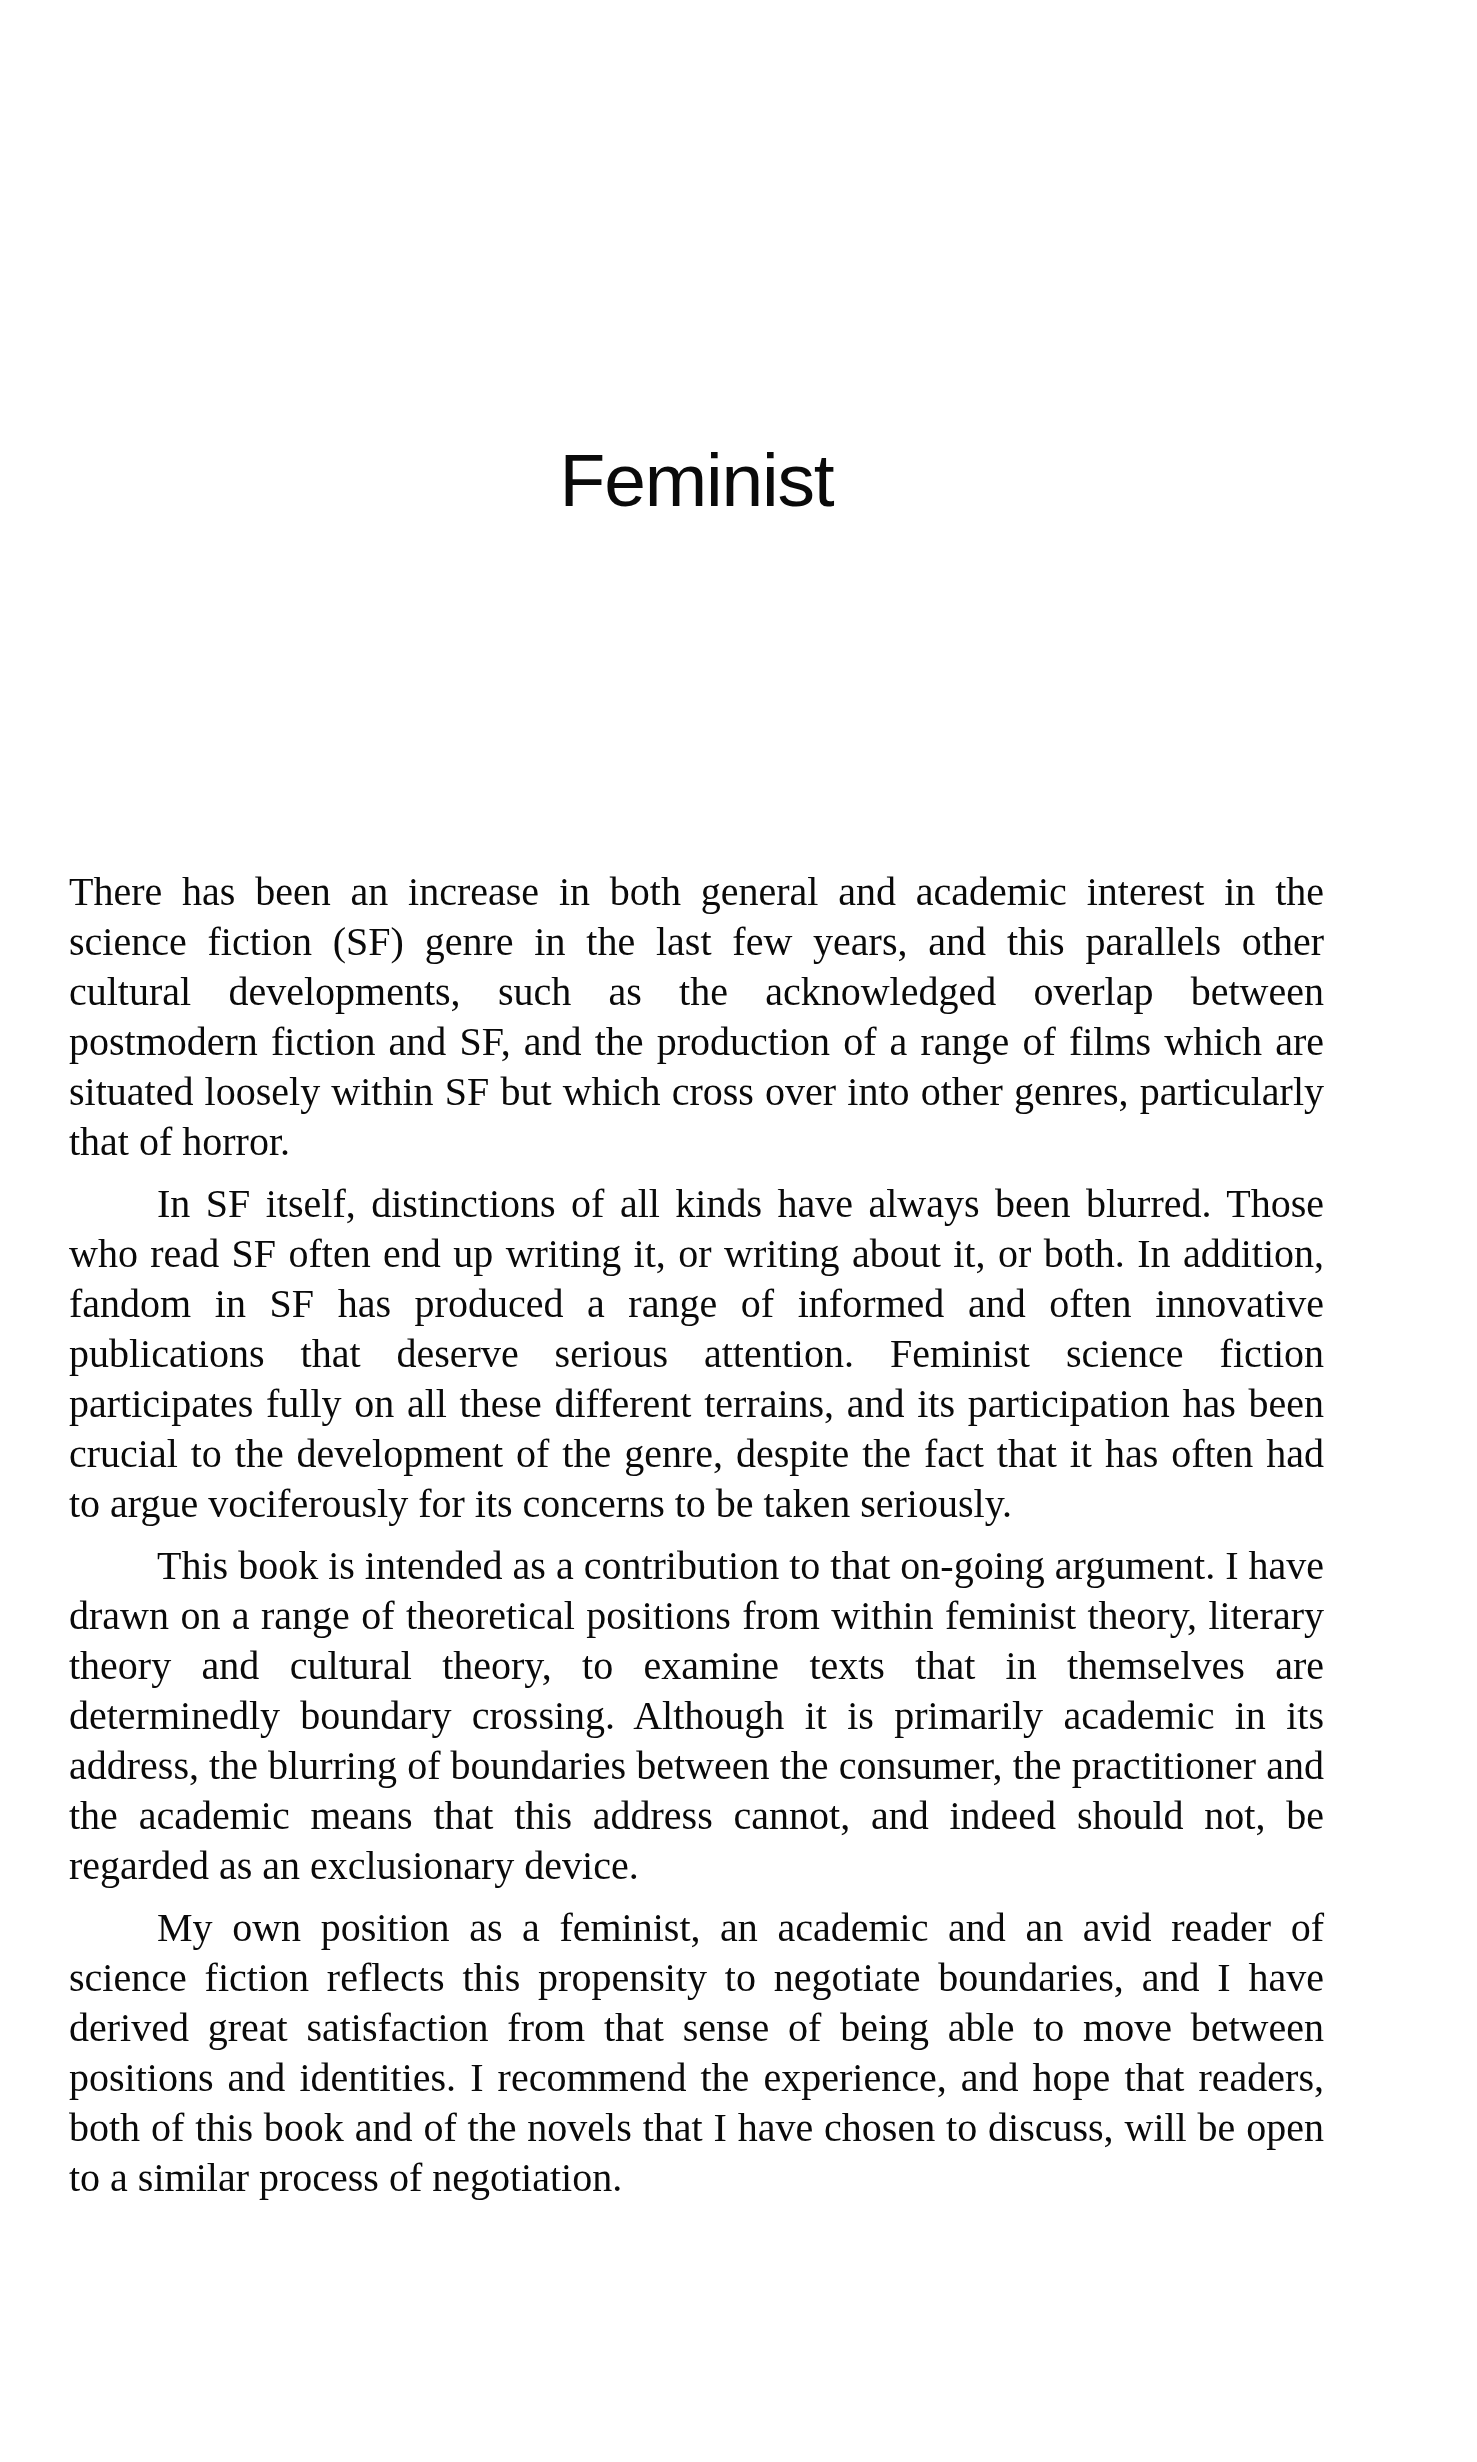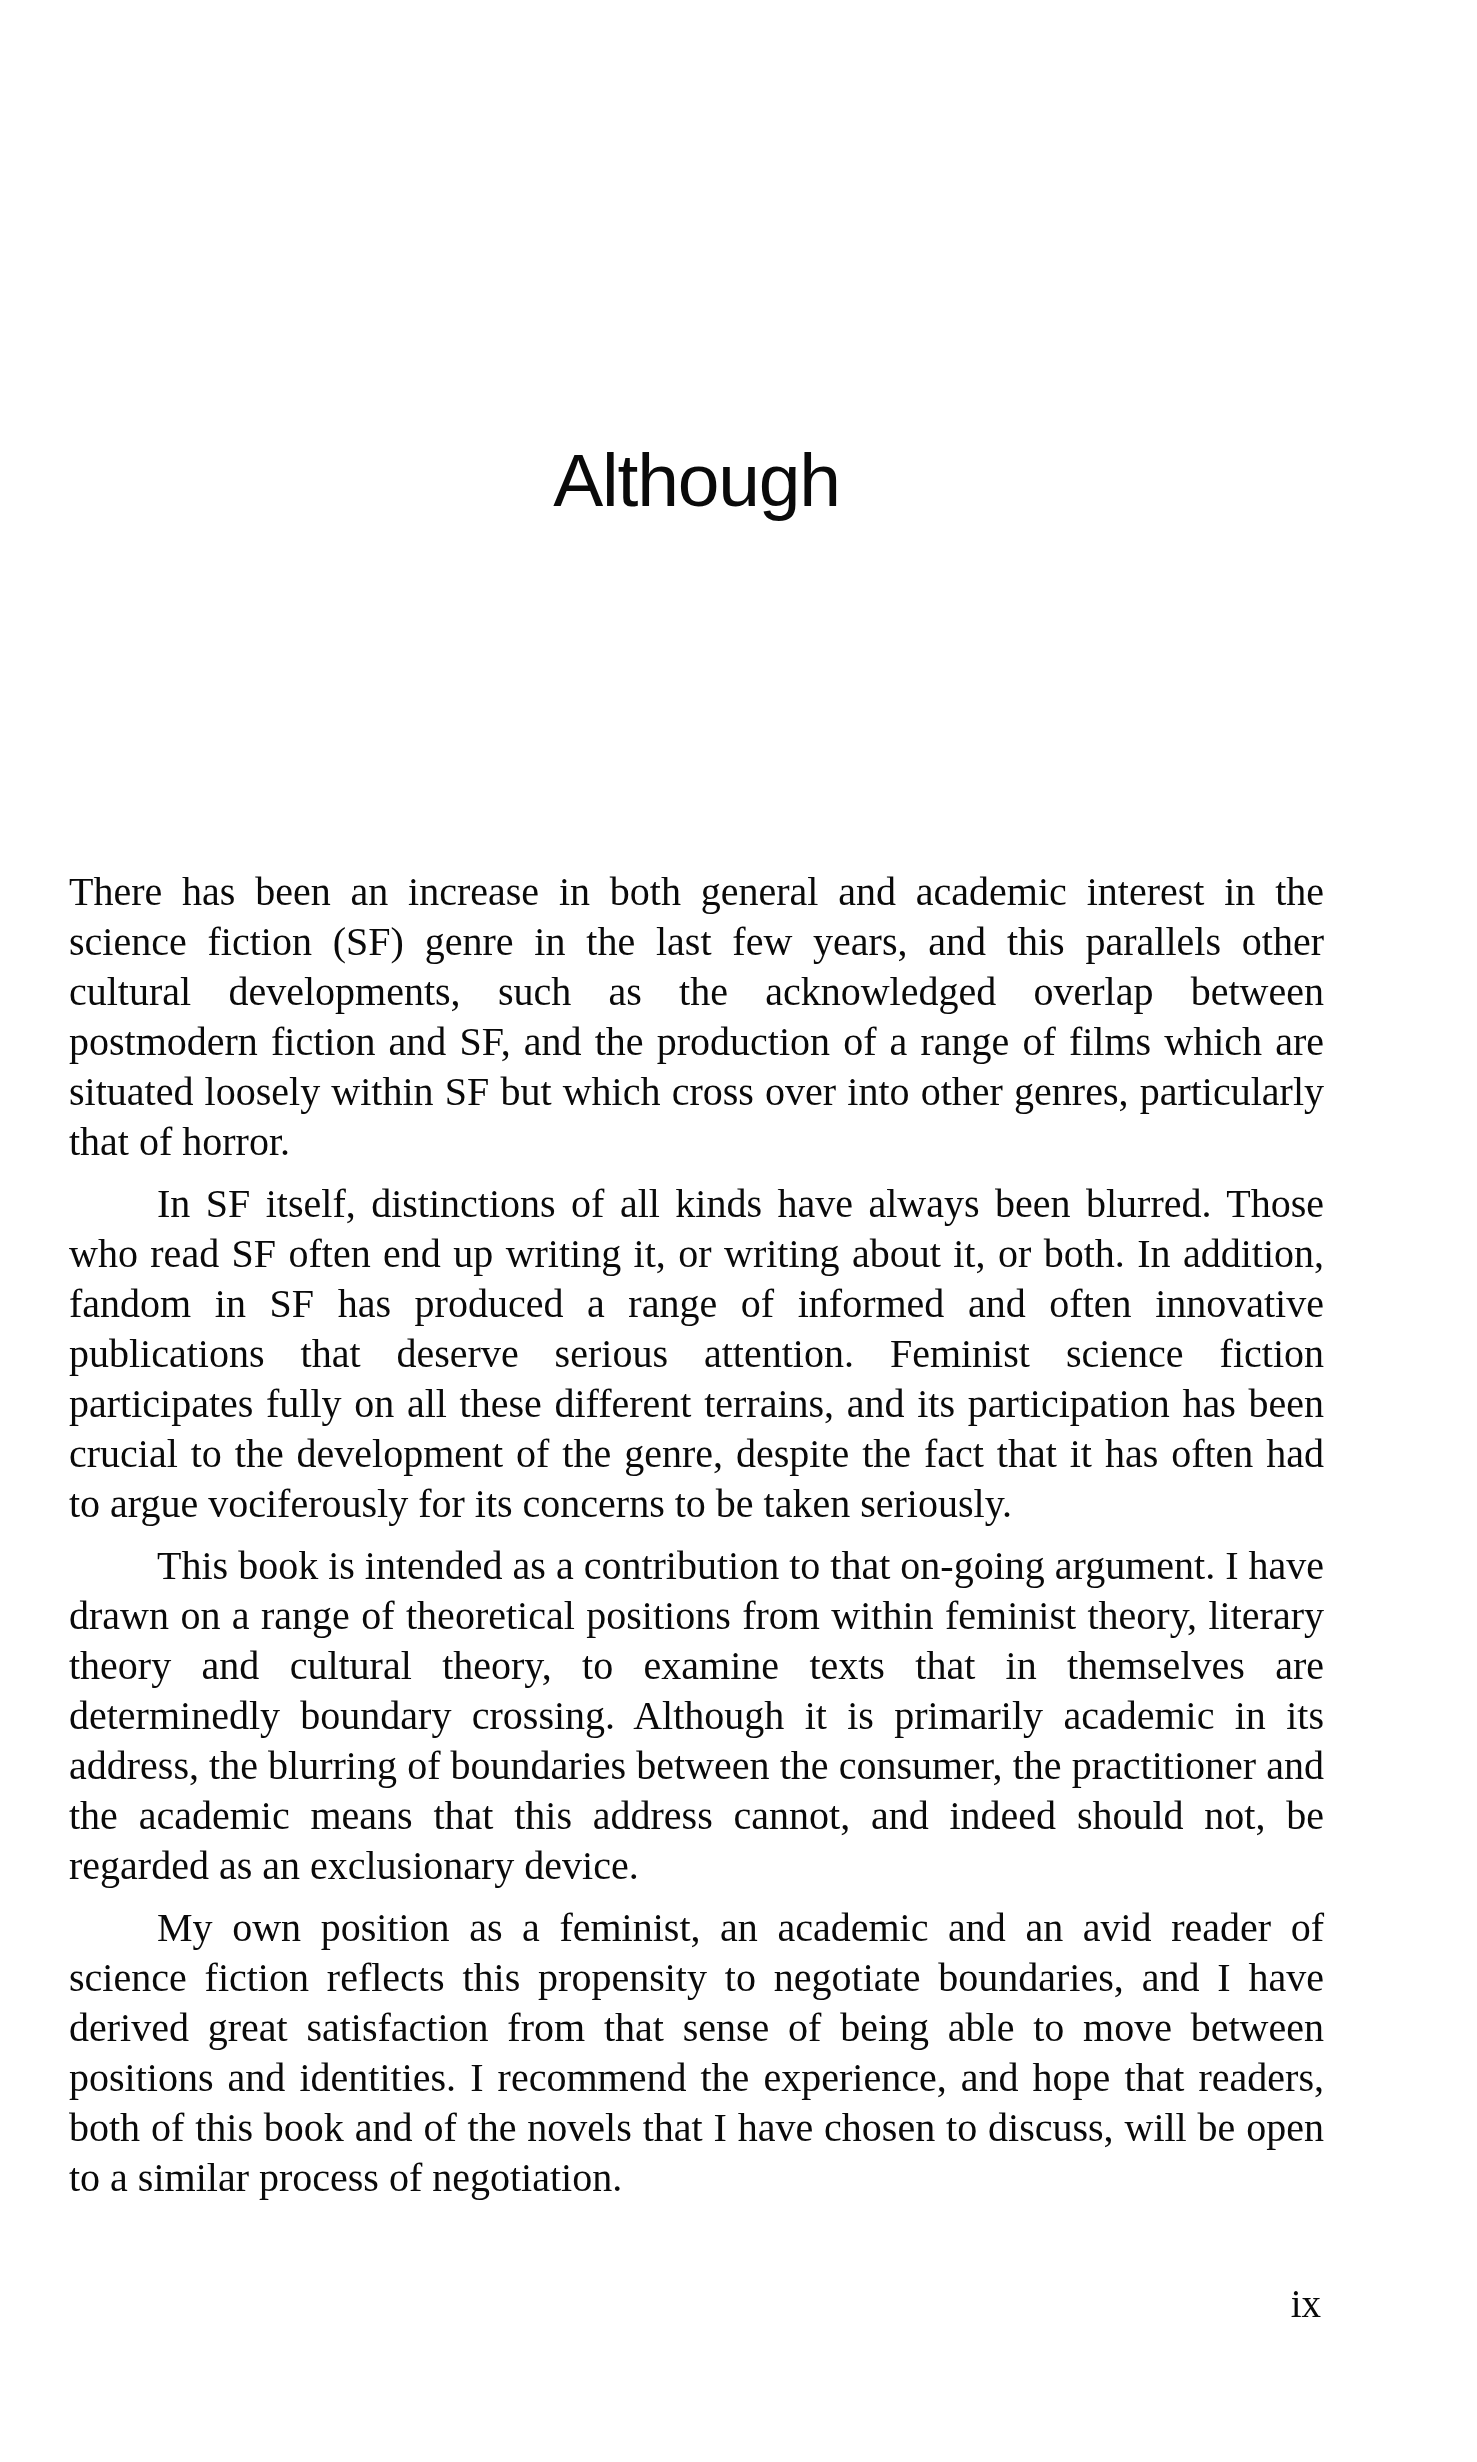--- a/index.html
+++ b/index.html
@@ -60,25 +60,24 @@
     font-size: 39px;
     line-height: 50px;
     color: #0a0a0a;
   }
 </style>
 </head>
 <body>
 
 <div class="page">
 
-  <h1 class="chapter-title">Although</h1>
+  <h1 class="chapter-title">Feminist</h1>
 
   <div class="body-text">
     <p>There has been an increase in both general and academic interest in the science fiction (SF) genre in the last few years, and this parallels other cultural developments, such as the acknowledged overlap between postmodern fiction and SF, and the production of a range of films which are situated loosely within SF but which cross over into other genres, particularly that of horror.</p>
     <p class="indented">In SF itself, distinctions of all kinds have always been blurred. Those who read SF often end up writing it, or writing about it, or both. In addition, fandom in SF has produced a range of informed and often innovative publications that deserve serious attention. Feminist science fiction participates fully on all these different terrains, and its participation has been crucial to the development of the genre, despite the fact that it has often had to argue vociferously for its concerns to be taken seriously.</p>
     <p class="indented">This book is intended as a contribution to that on-going argument. I have drawn on a range of theoretical positions from within feminist theory, literary theory and cultural theory, to examine texts that in themselves are determinedly boundary crossing. Although it is primarily academic in its address, the blurring of boundaries between the consumer, the practitioner and the academic means that this address cannot, and indeed should not, be regarded as an exclusionary device.</p>
     <p class="indented">My own position as a feminist, an academic and an avid reader of science fiction reflects this propensity to negotiate boundaries, and I have derived great satisfaction from that sense of being able to move between positions and identities. I recommend the experience, and hope that readers, both of this book and of the novels that I have chosen to discuss, will be open to a similar process of negotiation.</p>
   </div>
 
-  <div class="folio">ix</div>
 
 </div>
 
 
 </body></html>

